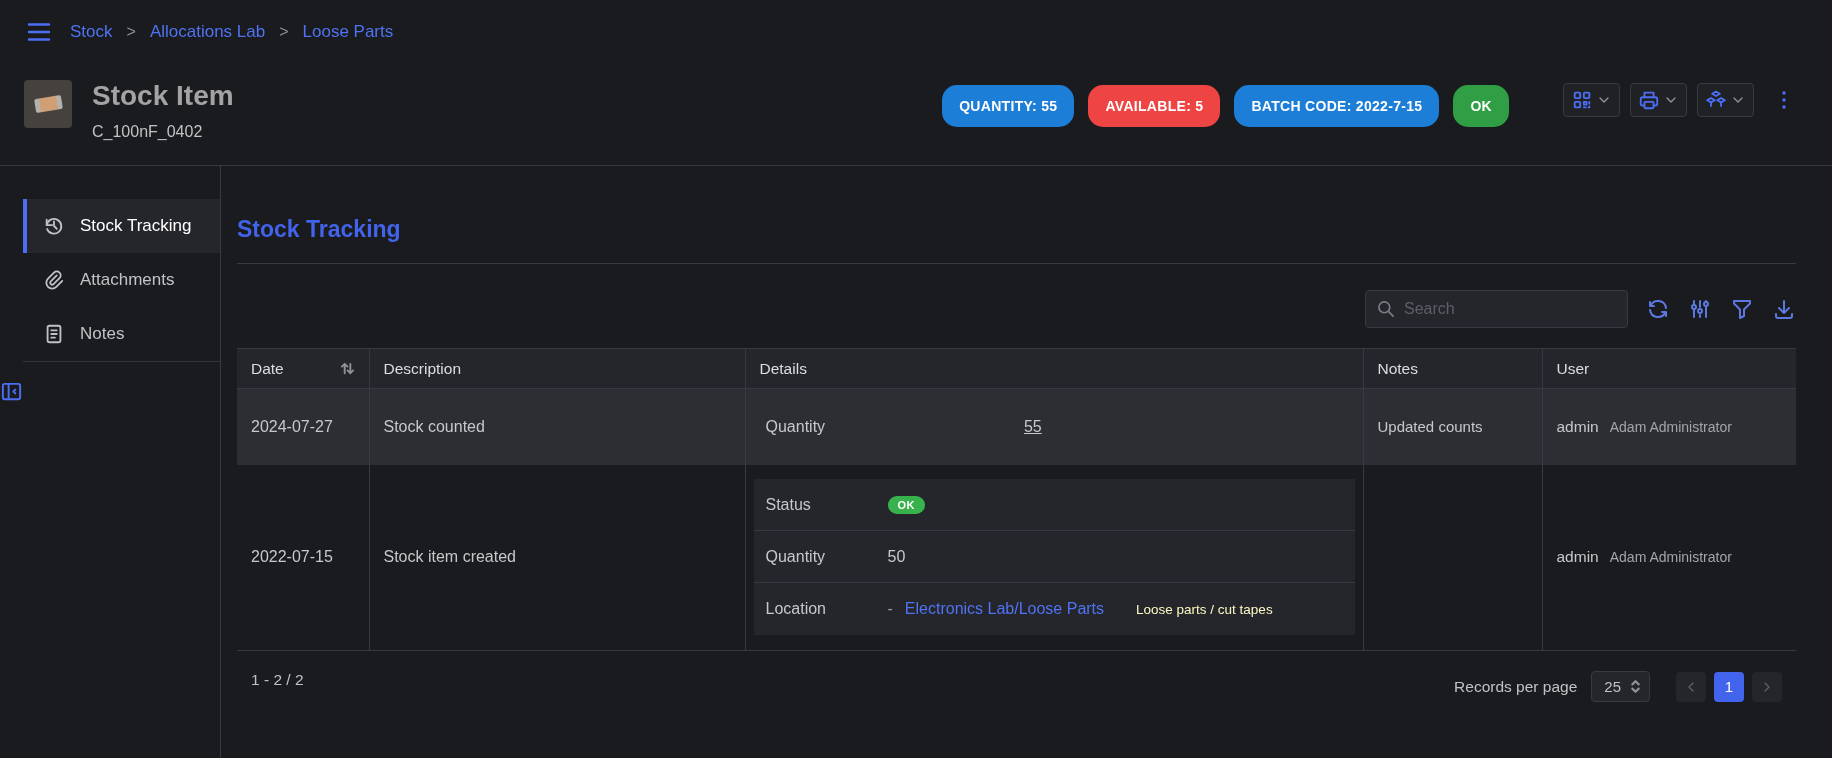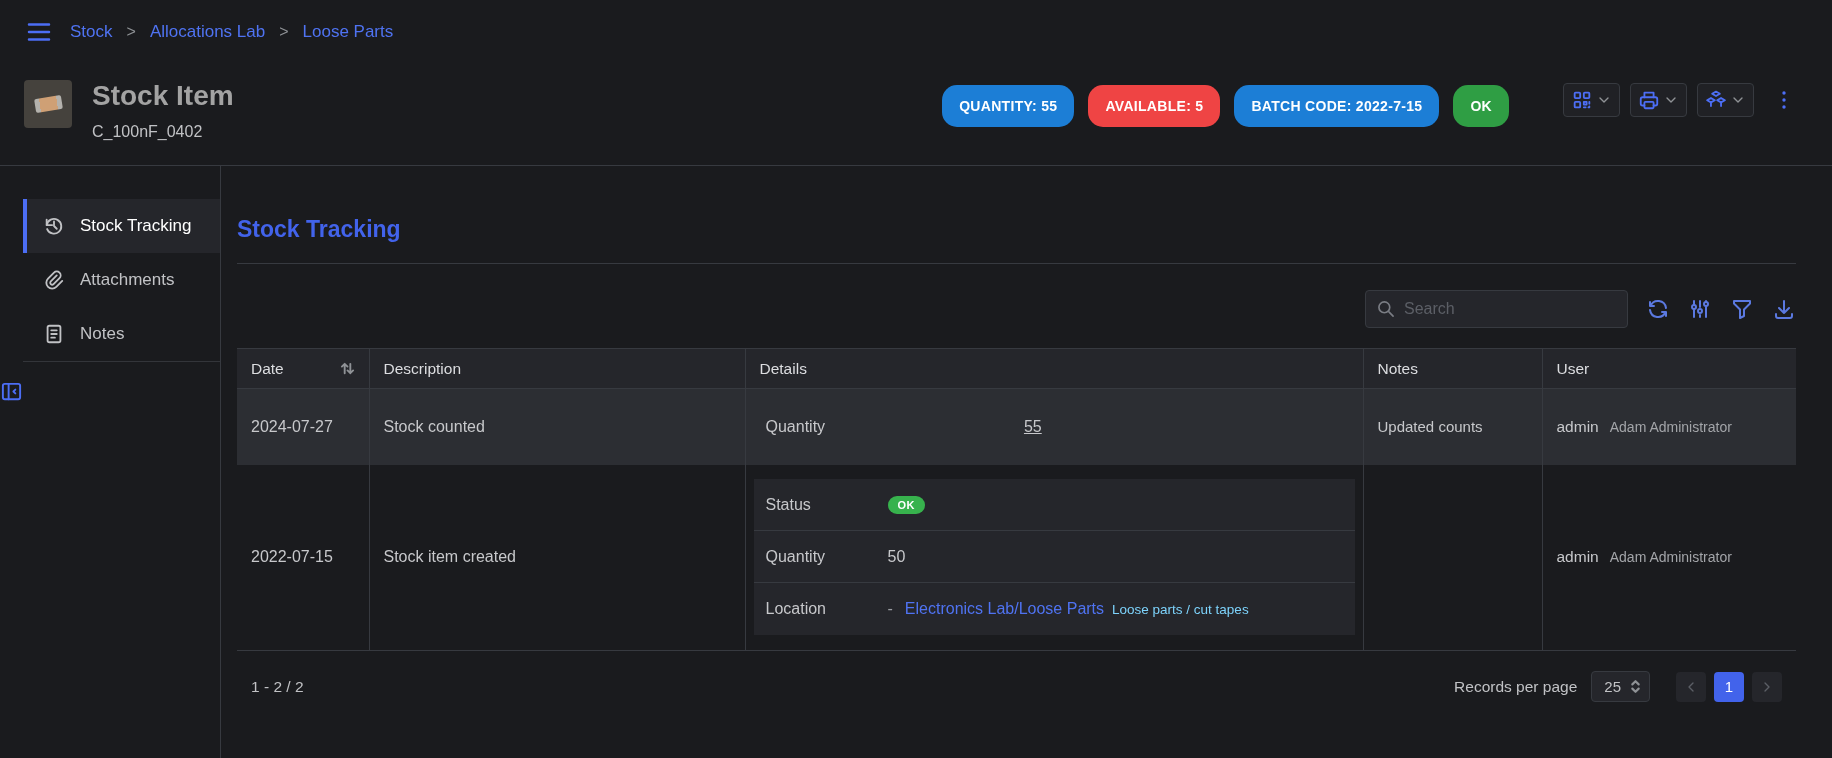--- a/index.html
+++ b/index.html
@@ -79,28 +79,28 @@
 
   .subtable { margin:13px 0; }
   .subrow { display:flex; align-items:center; height:52px; padding:0 12px; background:#25262b;
             border-bottom:1px solid #373A40; }
   .subrow:last-child { border-bottom:none; }
   .sublabel { flex:0 0 122px; color:#c7c8cb; }
   .ok-pill { background:#37b24d; color:#fff; font-size:11px; font-weight:bold; letter-spacing:.4px;
              padding:3px 10px; border-radius:10px; }
   .loc-dash { color:#9a9da2; margin-right:12px; }
   .loc-link { color:#4f73f2; text-decoration:none; cursor:pointer; font-size:16px; }
-  .loc-desc { color:#7dd3fc; font-size:13.5px; margin-left:8px; }
+  .loc-desc { color:#fef9c3; font-size:13.5px; margin-left:32px; }
   .notes-cell { font-size:15px; }
   .user-cell { display:flex; align-items:baseline; gap:11px; }
   .user-name { font-size:15.5px; }
   .user-full { font-size:14px; color:#a3a5a9; }
 
   
-  .table-footer { display:flex; align-items:center; justify-content:space-between; padding:20px 14px 0 14px;gap:38px; }
+  .table-footer { display:flex; align-items:flex-start; justify-content:space-between; padding:20px 14px 0 14px;gap:38px; }
   .range-label { font-size:15.5px; color:#c1c2c5; }
   .footer-right { display:flex; align-items:center; gap:14px; }
   .rpp-label { font-size:15.5px; color:#c1c2c5; }
   .page-size { display:flex; align-items:center; gap:9px; border:1px solid #373A40; background:#25262b;
                border-radius:4px; padding:6px 8px 6px 12px; font-size:15px; cursor:pointer; }
   .spin { color:#8f9296; }
   .pager { display:flex; align-items:center; gap:8px; margin-left:12px; }
   .pg-btn { width:30px; height:30px; border-radius:4px; background:#25262b; display:flex; align-items:center;
             justify-content:center; color:#5c5f66; cursor:pointer; }
   .pg-btn.current { background:#4263eb; color:#fff; font-size:15px; }

